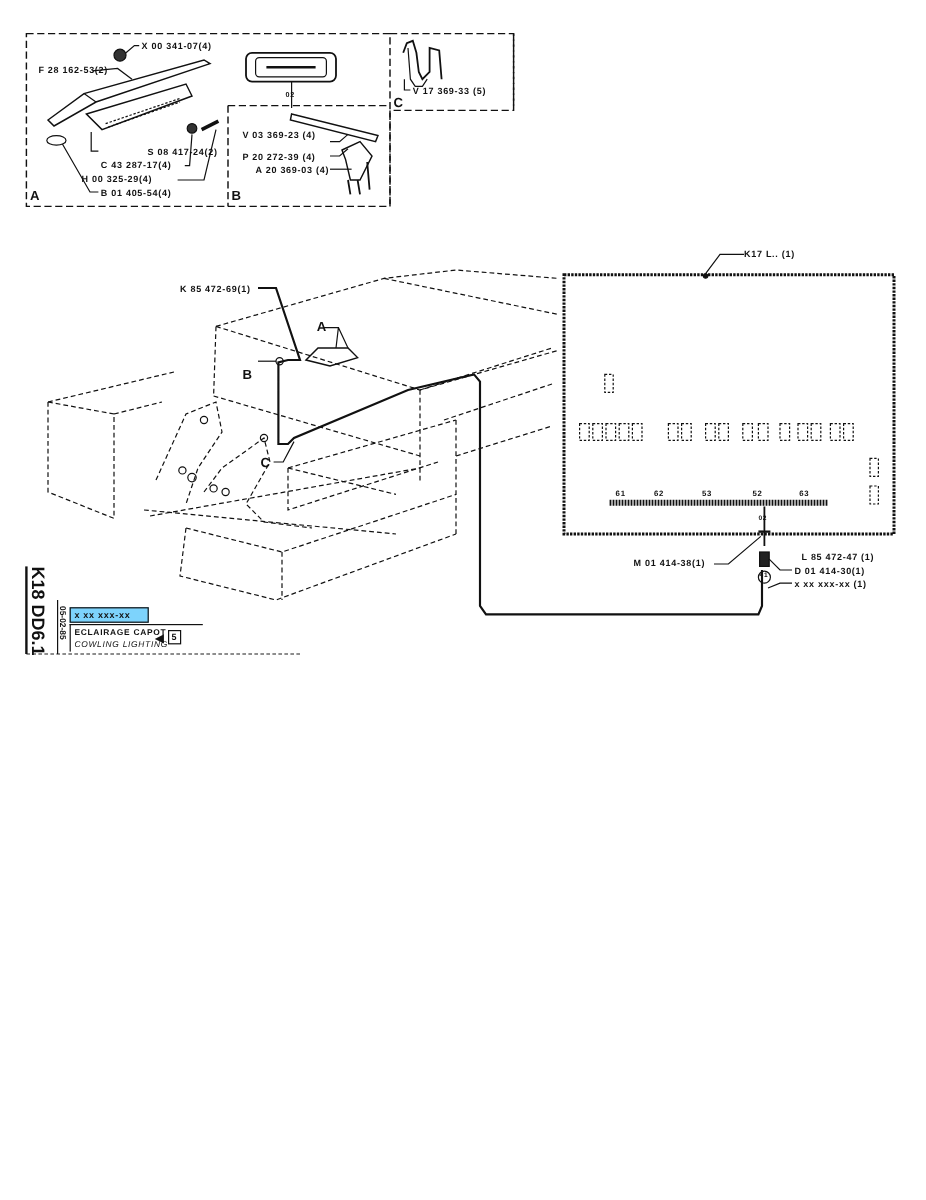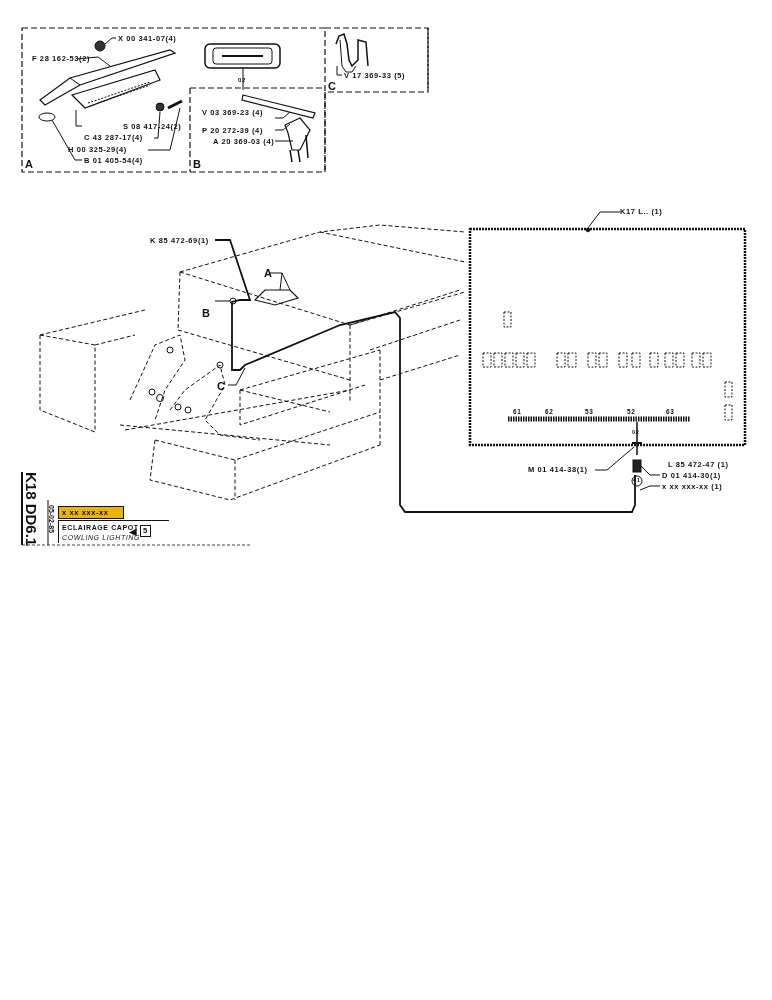--- a/index.html
+++ b/index.html
@@ -5,21 +5,21 @@
   html, body { margin:0; padding:0; background:#ffffff; }
   body { width:772px; height:1000px; position:relative; overflow:hidden;
          font-family:"Liberation Sans", sans-serif; color:#111; }
   .lbl { position:absolute; font-family:"Liberation Sans", sans-serif; font-size:7.5px;
          font-weight:bold; letter-spacing:0.6px; white-space:nowrap; color:#111; line-height:1; }
   .big { font-size:11px; }
   .panel-letter { position:absolute; font-size:11px; font-weight:bold; }
   svg { position:absolute; left:0; top:0; }
   .vert { position:absolute; transform-origin:left top; transform:rotate(90deg);
           white-space:nowrap; font-weight:bold; }
-  .titlebox { position:absolute; border:1.5px solid #111; background:#eab308; }
+  .titlebox { position:absolute; border:1.5px solid #111; background:#7dd3fc; }
 </style>
 </head>
 <body>
 
 <svg width="772" height="1000">
   <g fill="none" stroke="#111" stroke-width="1">
 
     <g stroke-dasharray="6,3" stroke-width="1.2">
       <path d="M22,28 L325,28 L325,172 L22,172 Z"></path>
       <path d="M190,88 L190,172"></path>

